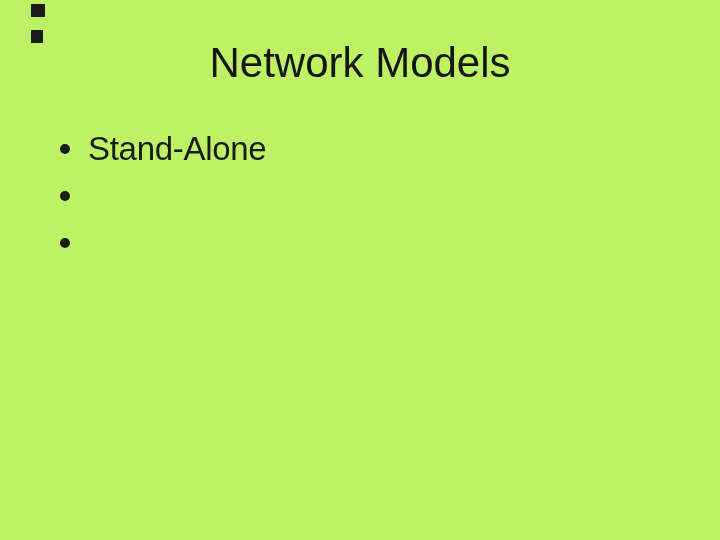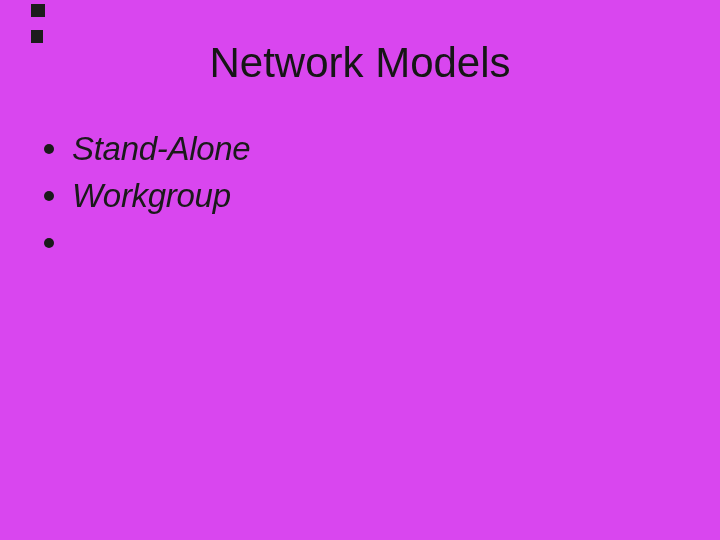--- a/index.html
+++ b/index.html
@@ -4,21 +4,21 @@
 <style>
   html, body {
     margin: 0;
     padding: 0;
     background: #ffffff;
   }
   .slide {
     position: relative;
     width: 720px;
     height: 540px;
-    background: #d946ef;
+    background: #bef264;
     overflow: hidden;
     font-family: "Liberation Sans", sans-serif;
     color: #161616;
   }
   .corner-mark {
     position: absolute;
     background: #1c1c1c;
   }
   .corner-mark.top {
     left: 31px;
@@ -40,23 +40,22 @@
     text-align: center;
     font-size: 42px;
     line-height: 1.1;
     font-weight: 400;
     letter-spacing: 0;
     color: #161616;
   }
   .bullet-list {
     position: absolute;
     top: 125px;
-    left: 44px;
+    left: 60px;
     right: 20px;
-    font-style: italic;
   }
   .bullet-row {
     display: flex;
     align-items: center;
     height: 47px;
     font-size: 33px;
     letter-spacing: -0.3px;
     color: #1a1a1a;
     white-space: nowrap;
   }
@@ -79,20 +78,19 @@
 
   <div class="slide-title">Network Models</div>
 
   <div class="bullet-list">
     <div class="bullet-row">
       <span class="bullet-dot"></span>
       <span>Stand-Alone</span>
     </div>
     <div class="bullet-row">
       <span class="bullet-dot"></span>
-      <span>Workgroup</span>
     </div>
     <div class="bullet-row">
       <span class="bullet-dot"></span>
     </div>
   </div>
 
 </div>
 
 </body></html>

